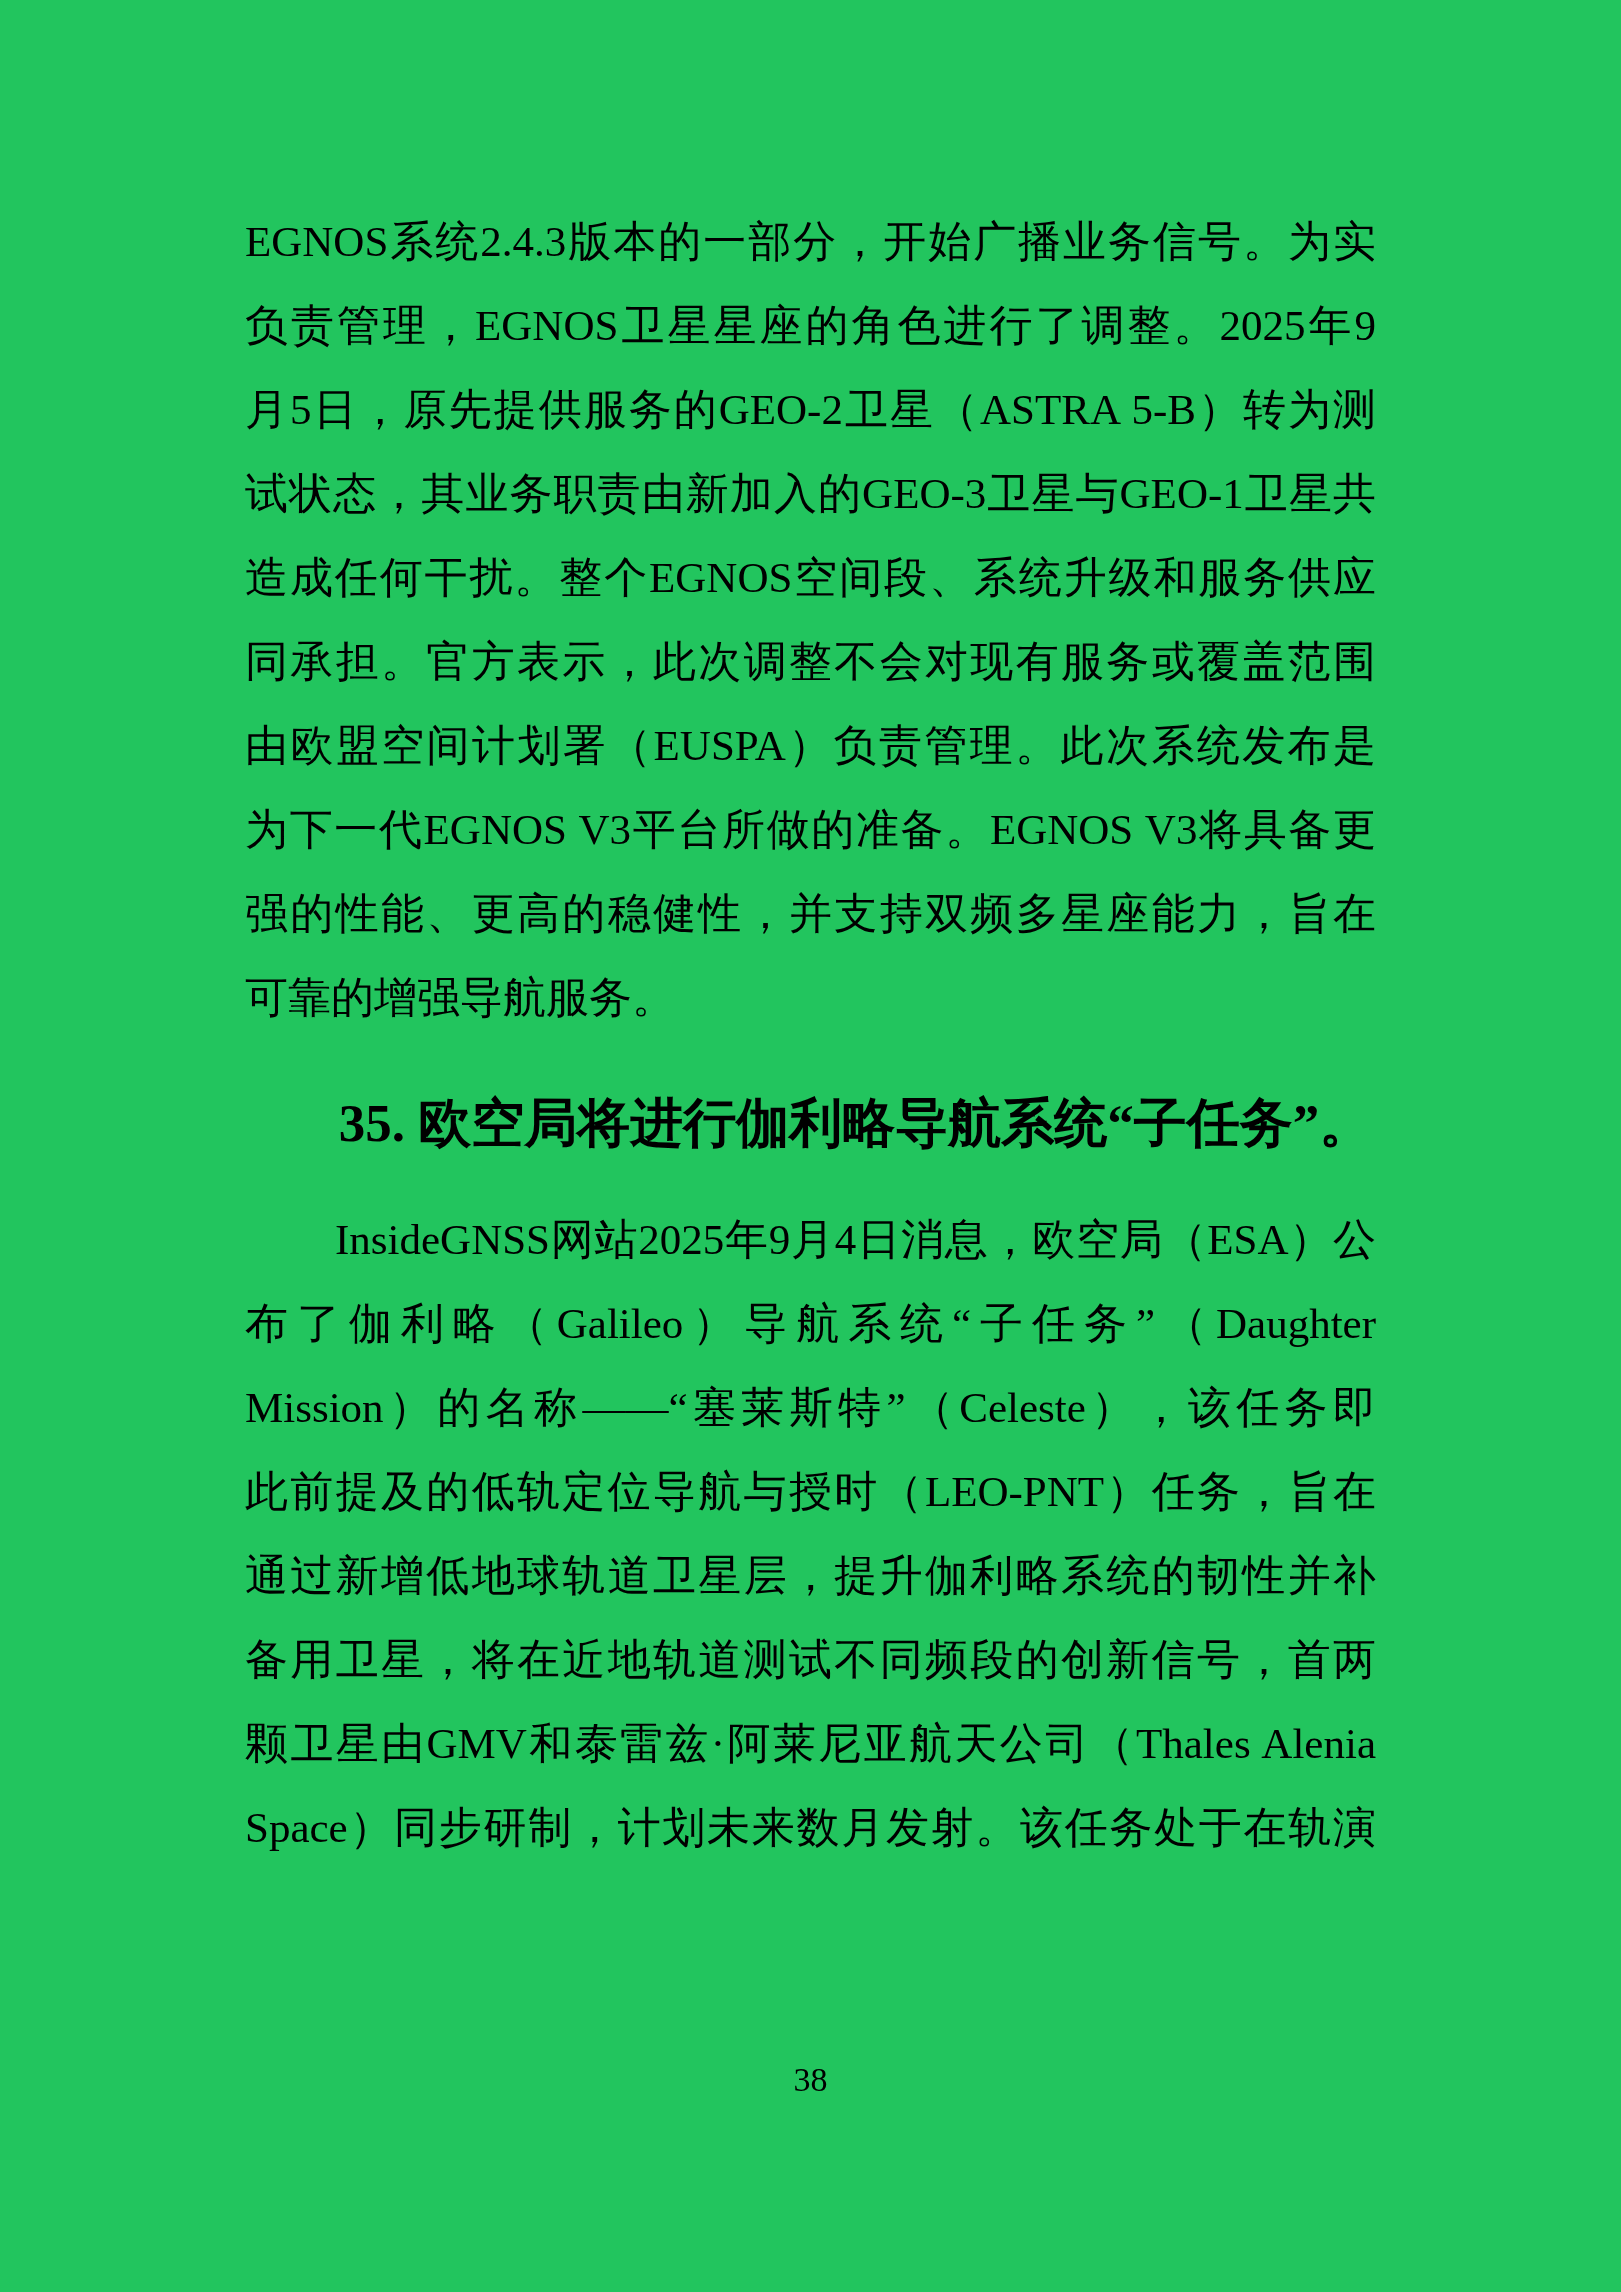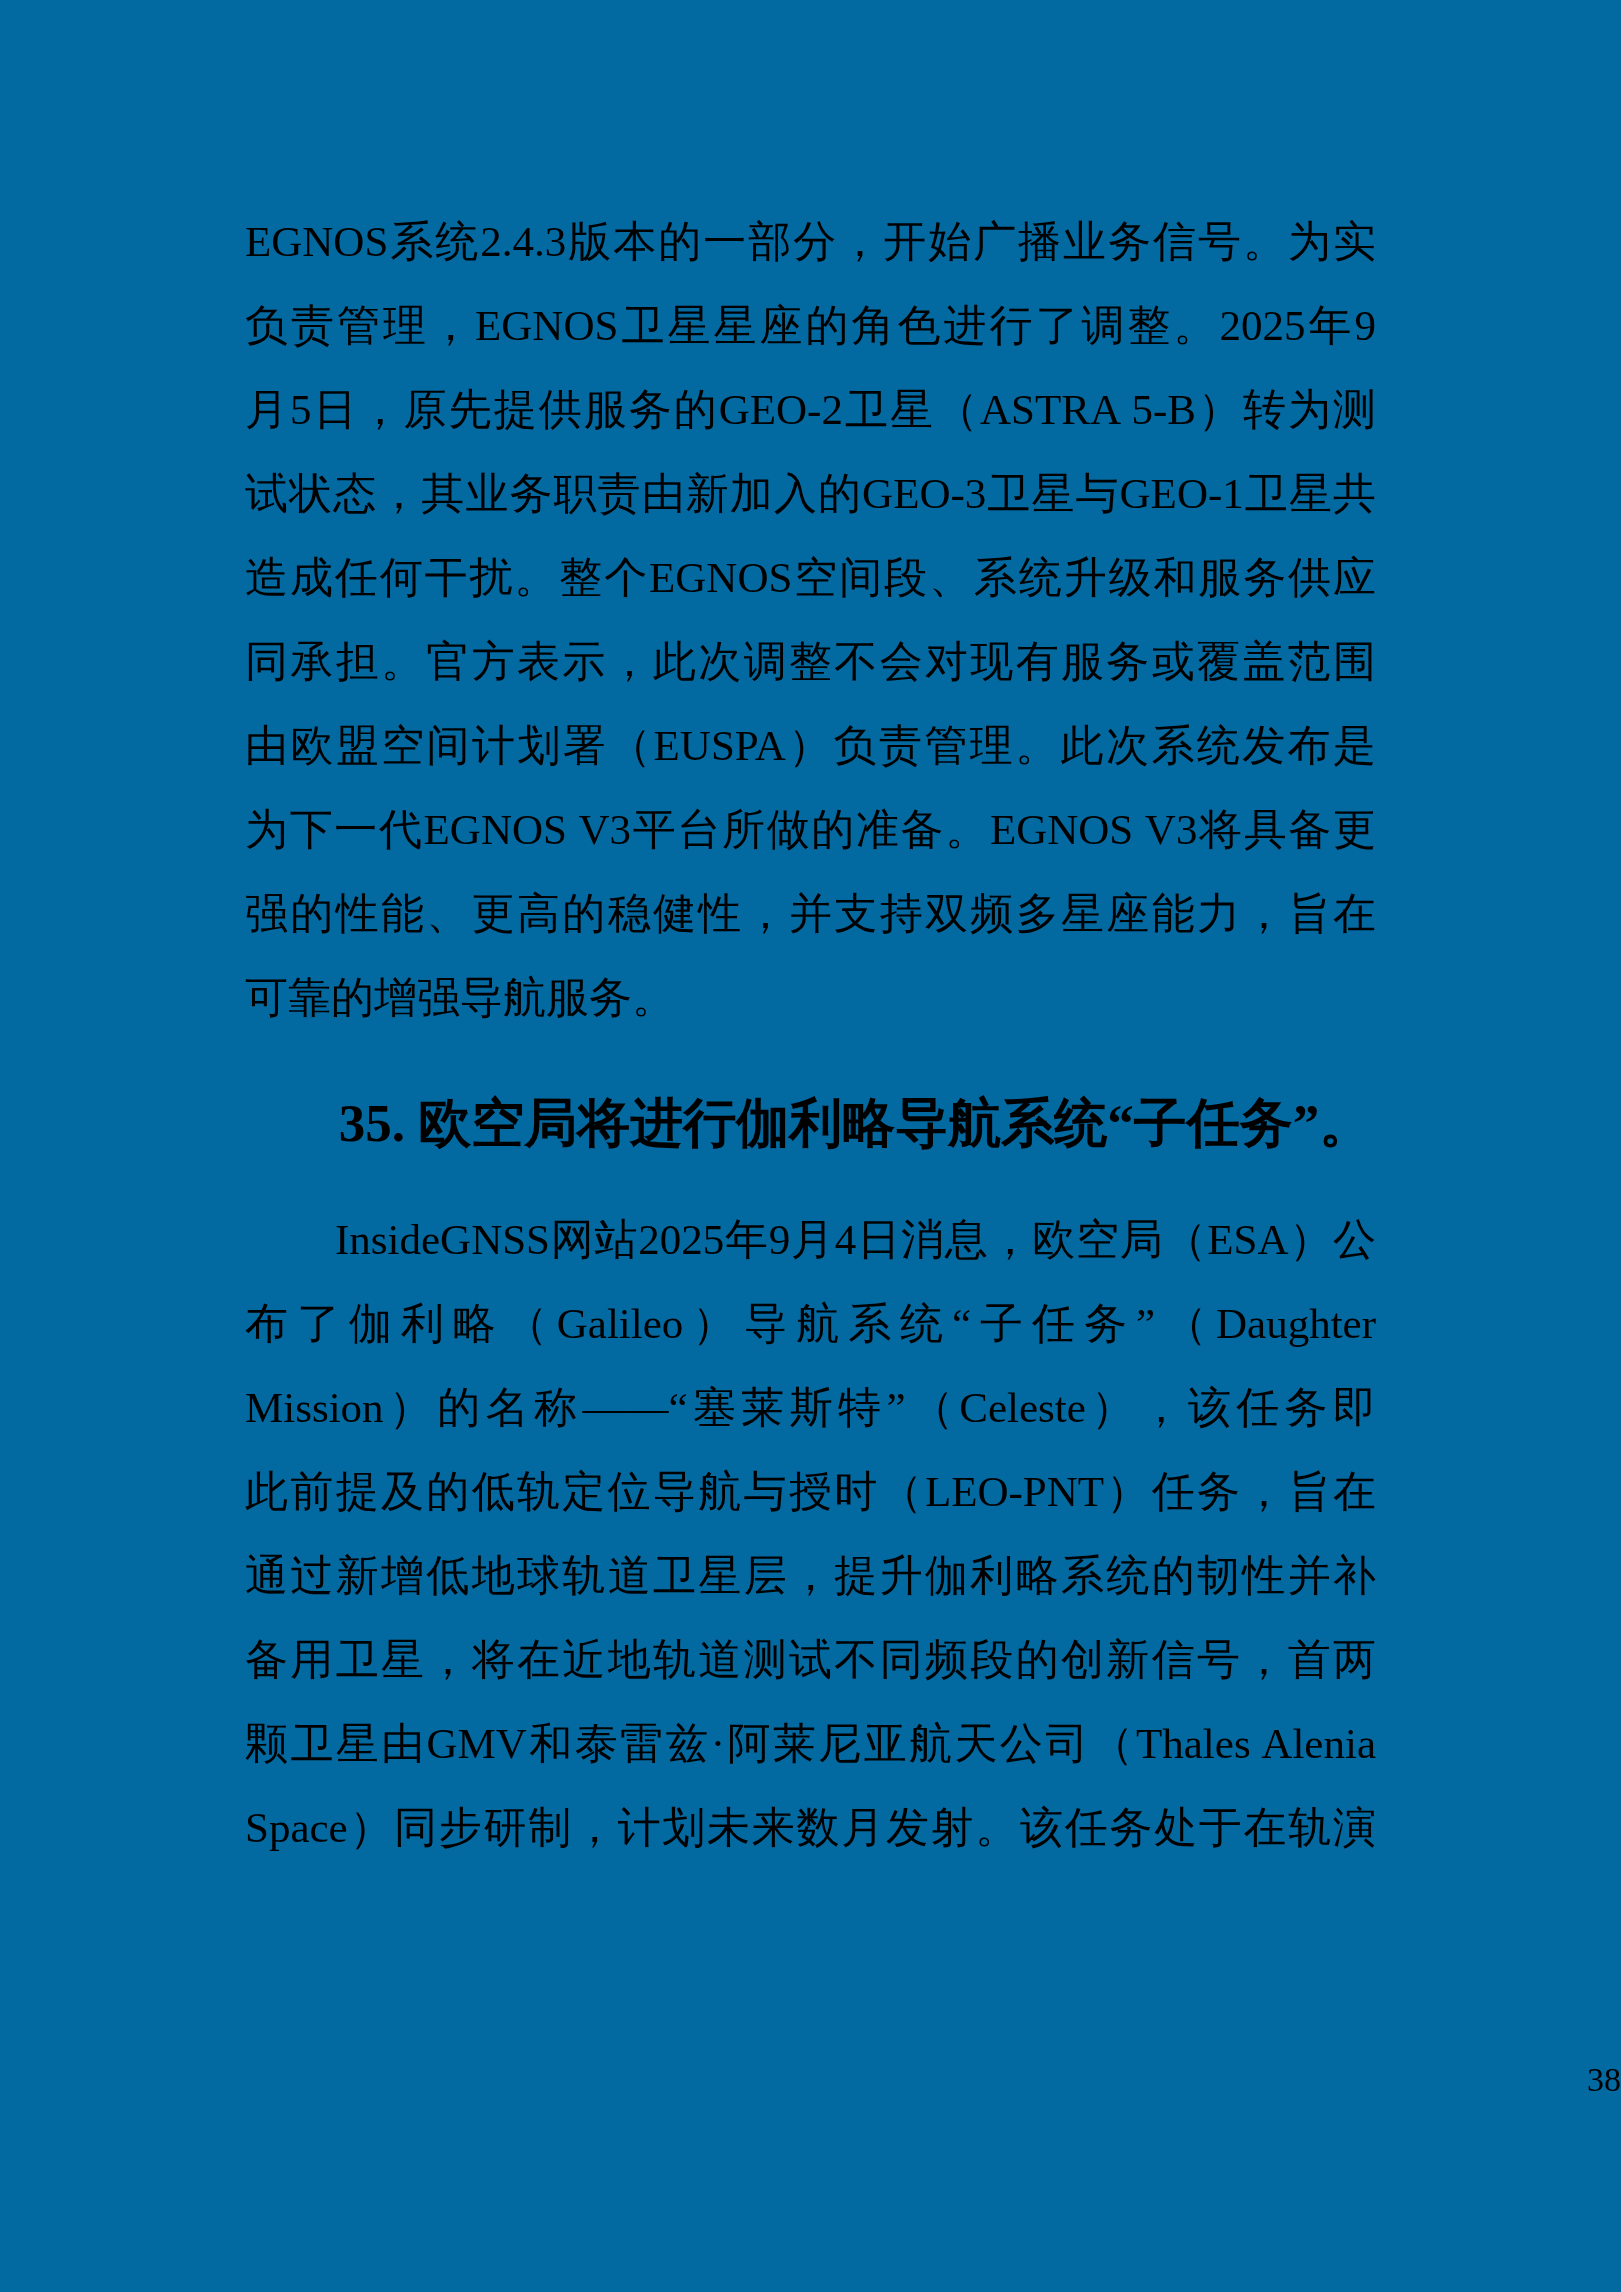--- a/index.html
+++ b/index.html
@@ -4,21 +4,21 @@
 <style>
   html, body {
     margin: 0;
     padding: 0;
     background: #888;
   }
   .page {
     position: relative;
     width: 1621px;
     height: 2293px;
-    background: #0369a1;
+    background: #22c55e;
     margin: 0 auto;
     overflow: hidden;
     font-family: "Liberation Serif", "DejaVu Serif", serif;
     color: #000000;
   }
   .content {
     position: absolute;
     left: 245px;
     top: 200px;
     width: 1131px;
@@ -57,21 +57,21 @@
     margin-top: 41px;
     margin-bottom: 33px;
     white-space: nowrap;
     overflow: hidden;
   }
   .page-number {
     position: absolute;
     top: 2062px;
     left: 0;
     width: 100%;
-    text-align: right;
+    text-align: center;
     font-size: 34px;
     line-height: 35px;
   }
 </style>
 </head>
 <body>
 
 <div class="page">
   <div class="content">
 

